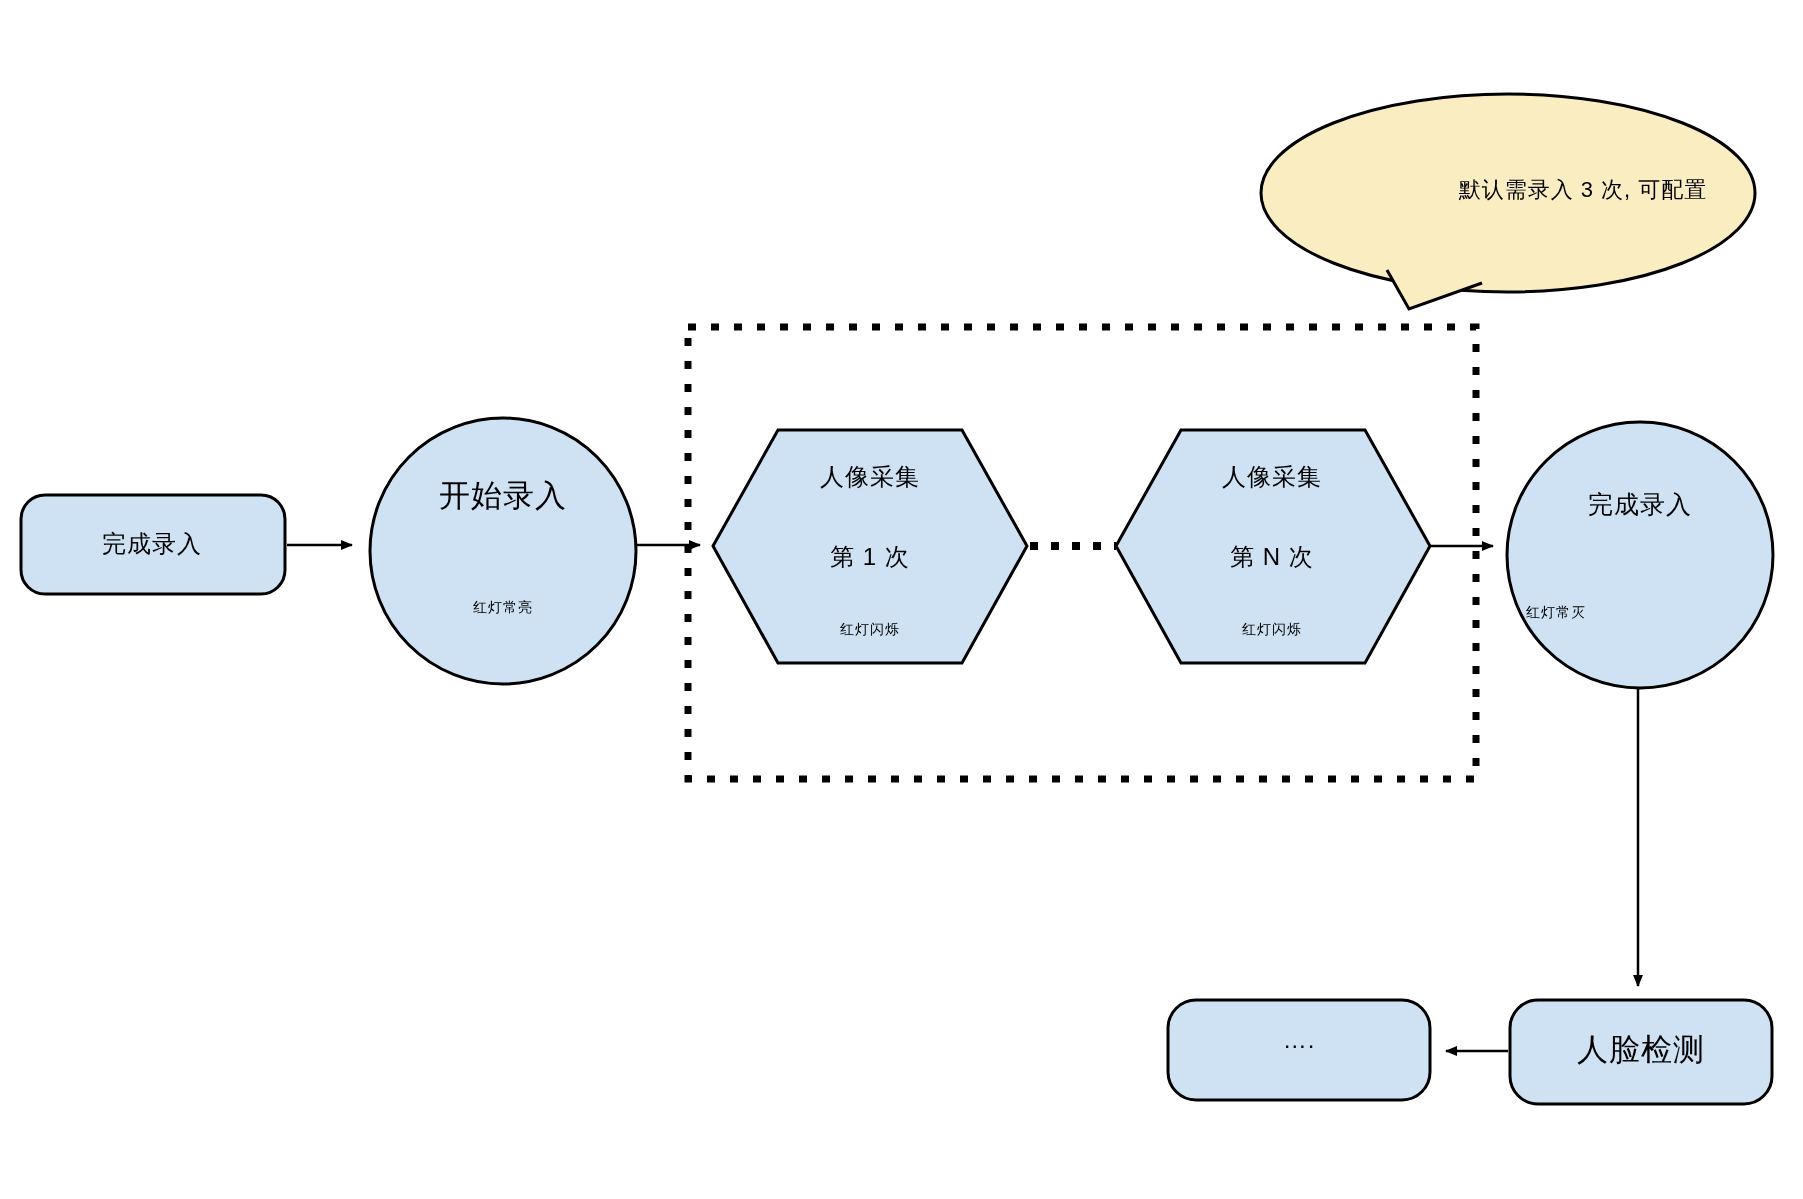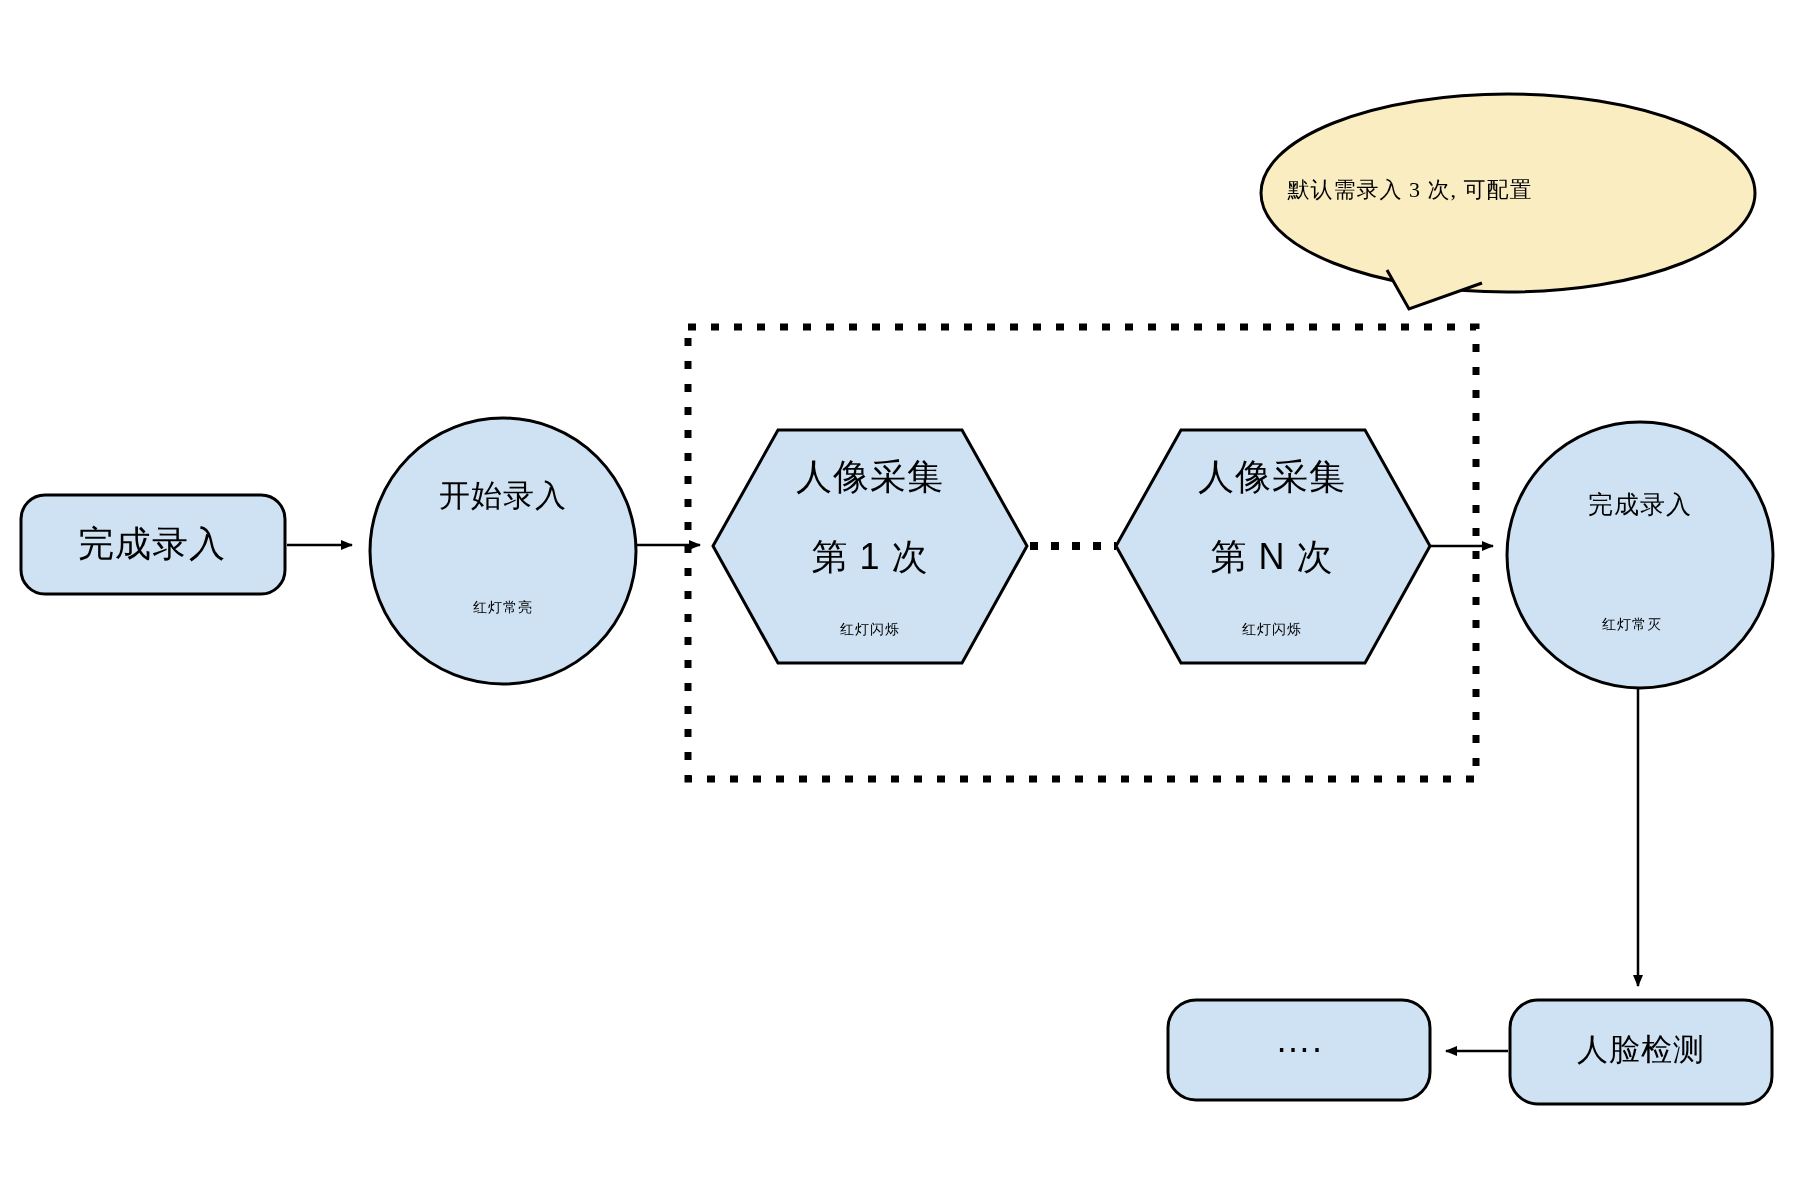--- a/index.html
+++ b/index.html
@@ -12,21 +12,21 @@
   }
   .canvas svg{position:absolute;left:0;top:0;}
   .label{
     position:absolute;
     transform:translate(-50%,-50%);
     color:#000;
     white-space:nowrap;
     text-align:center;
     letter-spacing:1px;
   }
-  .t-main{font-size:36px;}
+  .t-main{font-size:24px;}
   .t-sub{font-size:14px;font-family:Liberation Mono, monospace;}
   .t-note{font-size:22px;}
 </style>
 </head>
 <body>
 
 <div class="canvas">
 
   <svg width="1803" height="1199" viewBox="0 0 1803 1199">
     <defs>
@@ -69,21 +69,21 @@
 
   <div class="label t-main" style="left:870px;top:477px;">人像采集</div>
   <div class="label t-main" style="left:870px;top:557px;">第 1 次</div>
   <div class="label t-sub" style="left:870px;top:630px;">红灯闪烁</div>
 
   <div class="label t-main" style="left:1272px;top:477px;">人像采集</div>
   <div class="label t-main" style="left:1272px;top:557px;text-align:right;">第 N 次</div>
   <div class="label t-sub" style="left:1272px;top:630px;">红灯闪烁</div>
 
   <div class="label t-main" style="left:1640px;top:504px;font-size:25px;">完成录入</div>
-  <div class="label t-sub" style="left:1632px;top:613px;margin-top:12px;">红灯常灭</div>
+  <div class="label t-sub" style="left:1556px;top:613px;">红灯常灭</div>
 
-  <div class="label t-note" style="left:1410px;top:190px;font-family:Liberation Serif, serif;">默认需录入 3 次, 可配置</div>
+  <div class="label t-note" style="left:1583px;top:190px;">默认需录入 3 次, 可配置</div>
 
   <div class="label t-main" style="left:1299px;top:1040px;">….</div>
 
   <div class="label t-main" style="left:1641px;top:1050px;font-size:31px;">人脸检测</div>
 
 </div>
 
 </body></html>

